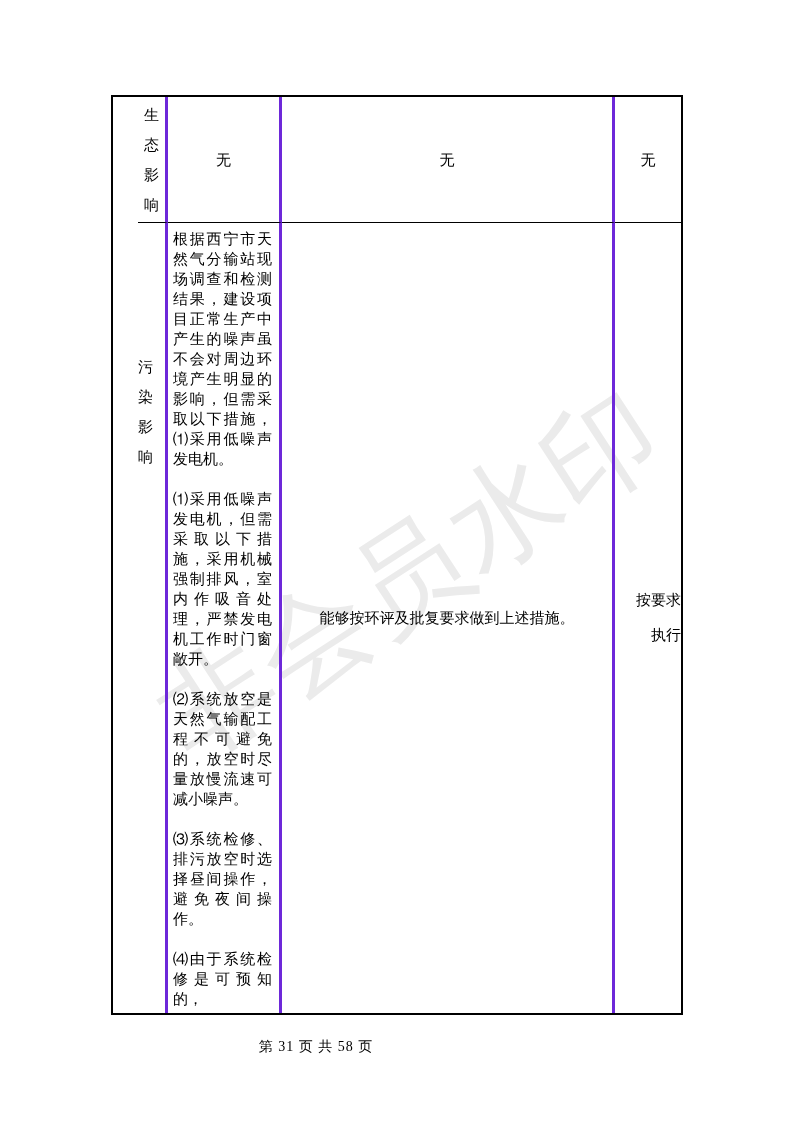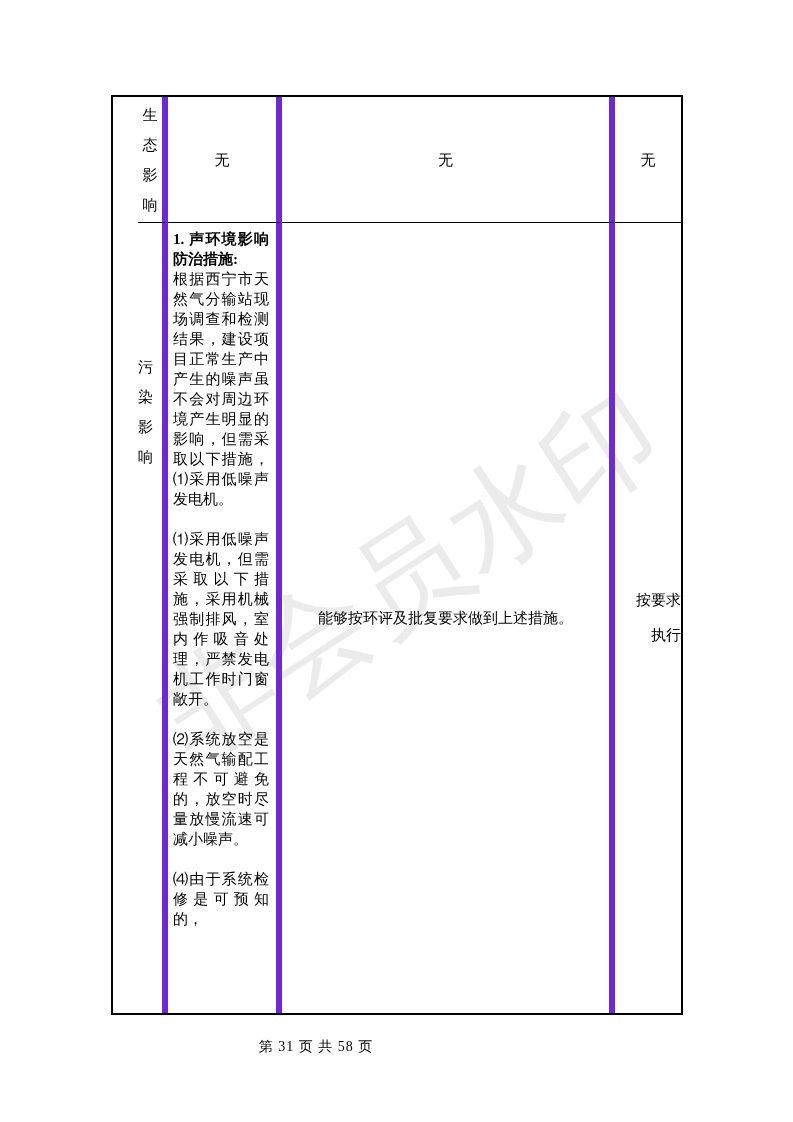--- a/index.html
+++ b/index.html
@@ -45,21 +45,21 @@
     display: grid;
     grid-template-columns: 25px 30px 114px 333px 66px;
     grid-template-rows: 126px 790px;
     border: 2px solid #000;
     background: transparent;
     font-size: 15px;
     line-height: 20px;
   }
   .cell {
     box-sizing: border-box;
-    border-right: 6px solid #6d28d9;
+    border-right: 3px solid #6d28d9;
     background: transparent;
   }
   .row1 { border-bottom: 1px solid #000; }
   .last-col { border-right: none; }
 
   
   .cell-period {
     grid-column: 1;
     grid-row: 1 / 3;
     display: flex;
@@ -167,25 +167,25 @@
   </div>
   <div class="cell row1 cell-center last-col" style="grid-column:5; grid-row:1;">
     <span>无</span>
   </div>
 
   <div class="cell cell-pollution">
     <div class="vtext vtext-category">污染影响</div>
   </div>
 
   <div class="cell cell-measures">
-    <div class="measures-heading">1. 声环境影响防治措施:</div>
     <div>
         <p>根据西宁市天然气分输站现场调查和检测结果，建设项目正常生产中产生的噪声虽不会对周边环境产生明显的影响，但需采取以下措施，⑴采用低噪声发电机。</p>
         <p>⑴采用低噪声发电机，但需采取以下措施，采用机械强制排风，室内作吸音处理，严禁发电机工作时门窗敞开。</p>
         <p>⑵系统放空是天然气输配工程不可避免的，放空时尽量放慢流速可减小噪声。</p>
+        <p>⑶系统检修、排污放空时选择昼间操作，避免夜间操作。</p>
         <p>⑷由于系统检修是可预知的，</p>
       </div>
   </div>
 
   <div class="cell cell-impl">
     <span>能够按环评及批复要求做到上述措施。</span>
   </div>
 
   <div class="cell cell-result last-col">
     <div>按要求</div>

